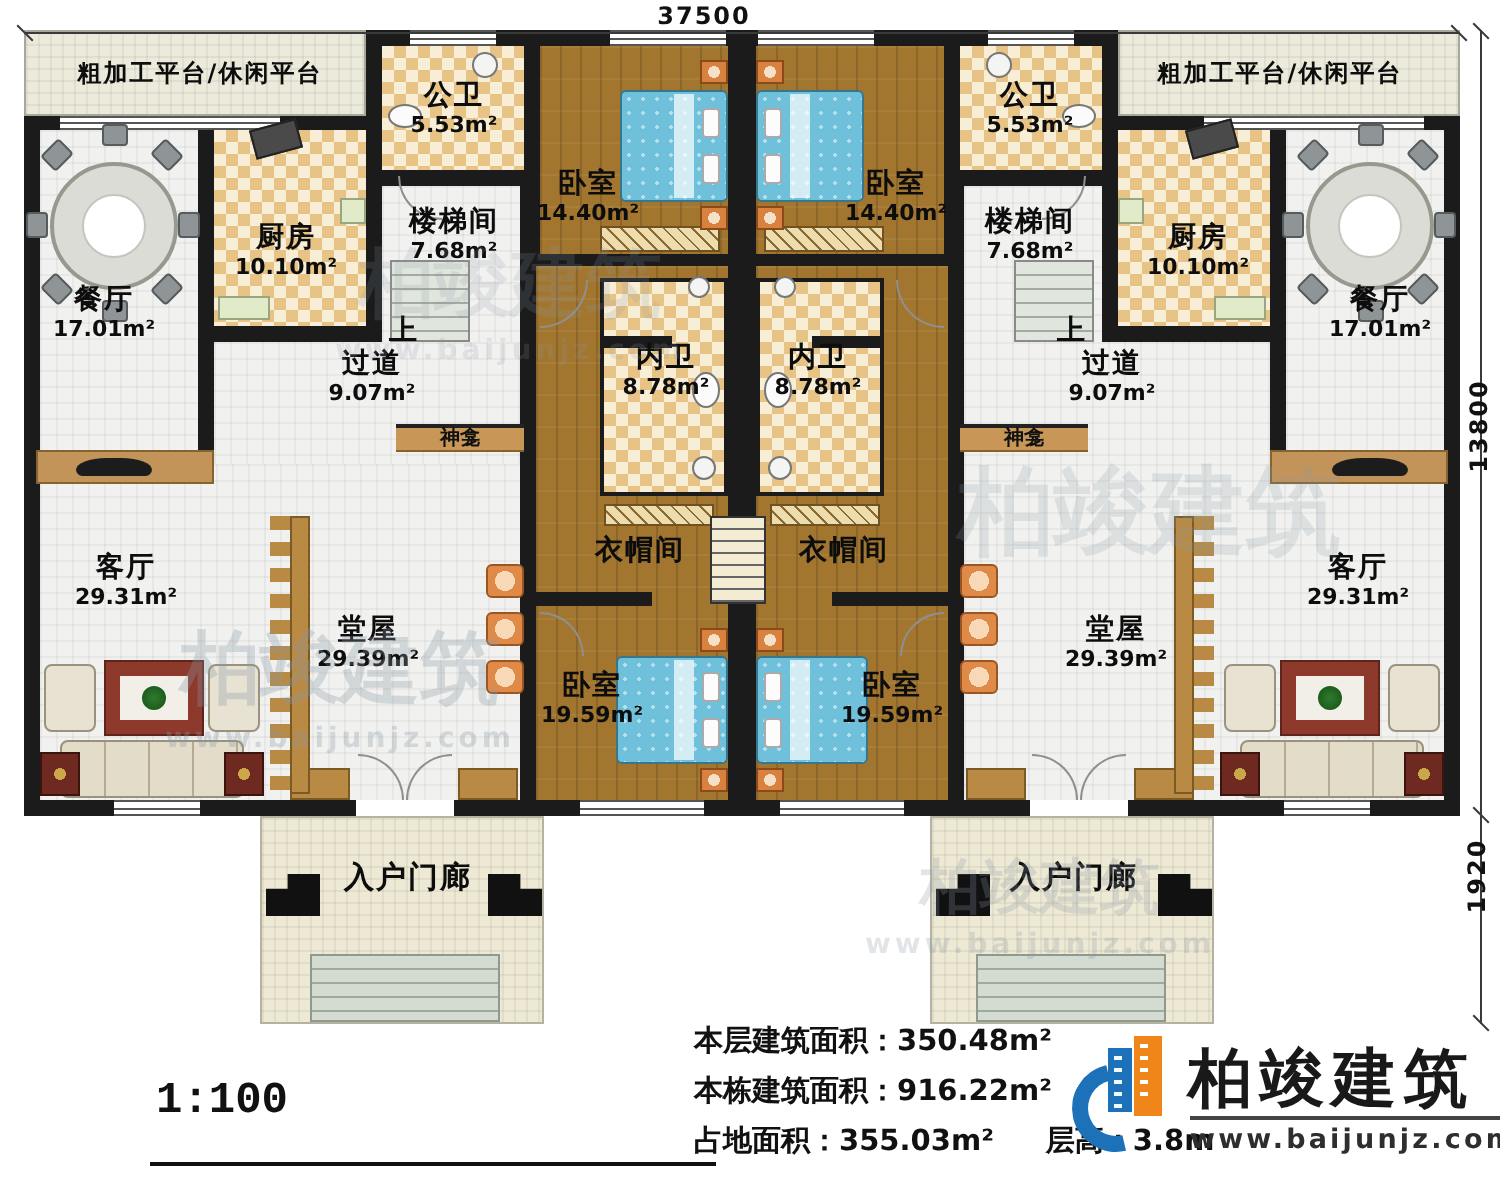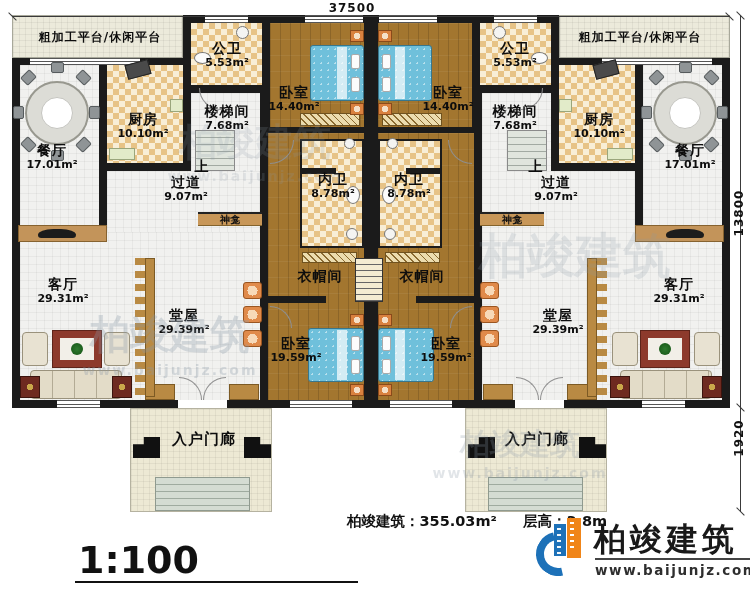--- a/index.html
+++ b/index.html
@@ -52,21 +52,21 @@
   .ornL{position:absolute;width:27px;height:21px;background:#111;clip-path:polygon(0 35%,40% 35%,40% 0,100% 0,100% 100%,0 100%);}
   .ornR{position:absolute;width:27px;height:21px;background:#111;clip-path:polygon(0 0,60% 0,60% 35%,100% 35%,100% 100%,0 100%);}
   .dimline{position:absolute;background:#3a3a3a;}
   .tick{position:absolute;width:11px;height:1px;background:#3a3a3a;transform:rotate(45deg);}
   .dimtxt{position:absolute;color:#111;font-size:12px;font-weight:700;letter-spacing:1px;}
   .vert{transform:rotate(-90deg);transform-origin:center;}
   .wm{position:absolute;transform:translate(-50%,-50%);display:flex;flex-direction:column;align-items:center;color:#8b99a8;opacity:.28;font-weight:900;pointer-events:none;z-index:40;white-space:nowrap;}
   .wmu{font-size:14px;letter-spacing:2px;font-weight:700;}
   #titleblock{position:absolute;left:78px;top:538px;color:#111;display:flex;align-items:baseline;gap:22px;z-index:50;}
   #titleblock .t{font-size:37px;font-weight:900;letter-spacing:2px;}
-  #titleblock .s{font-size:38px;font-weight:700;}
+  #titleblock .s{font-size:22px;font-weight:700;font-family:Liberation Mono, monospace;}
   #underline{position:absolute;left:75px;top:581px;width:283px;height:2px;background:#111;z-index:50;}
   #stats{position:absolute;left:347px;top:509px;color:#111;font-size:14.5px;font-weight:700;line-height:25px;z-index:50;white-space:nowrap;}
   #stats .row{display:flex;gap:26px;}
   #logo{position:absolute;left:534px;top:516px;width:212px;height:70px;z-index:60;}
   .lg-swoosh{position:absolute;left:2px;top:16px;width:44px;height:44px;border:8px solid transparent;border-left-color:#1d71b8;border-bottom-color:#1d71b8;border-radius:50%;transform:rotate(32deg);box-sizing:border-box;}
   .lg-t1{position:absolute;left:20px;top:8px;width:12px;height:32px;background:#1d71b8;background-image:repeating-linear-gradient(to bottom,rgba(255,255,255,.95) 0 2px,transparent 2px 6px);background-size:4px 100%;background-repeat:no-repeat;background-position:3px 4px;}
   .lg-t2{position:absolute;left:33px;top:2px;width:14px;height:40px;background:#f08519;}
   .lg-t3{position:absolute;left:36px;top:6px;width:4px;height:30px;background-image:repeating-linear-gradient(to bottom,#fff 0 2px,transparent 2px 6px);}
   .lg-brand{position:absolute;left:60px;top:2px;font-size:32px;font-weight:900;color:#191919;letter-spacing:4px;white-space:nowrap;}
   .lg-url{position:absolute;left:61px;top:42px;font-size:13.5px;font-weight:700;color:#2e2e2e;letter-spacing:1.6px;white-space:nowrap;border-top:2px solid #444;padding-top:2px;}
@@ -395,21 +395,27 @@
   <div class="tick" style="left:735px;top:511px"></div>
   <div class="dimtxt vert" style="left:720px;top:431px">1920</div>
 
   <div id="titleblock">
       <span class="s">1:100</span>
     </div>
   <div id="underline"></div>
 
   <div id="stats">
     <div class="row">
-        <span><span>柏竣建筑：</span><span>355.03m²</span></span>
+        <span><span>本层建筑面积：</span><span>350.48m²</span></span>
+      </div>
+    <div class="row">
+        <span><span>本栋建筑面积：</span><span>916.22m²</span></span>
+      </div>
+    <div class="row">
+        <span><span>占地面积：</span><span>355.03m²</span></span>
         <span><span>层高：</span><span>3.8m</span></span>
       </div>
   </div>
 
   <div id="logo">
     <div class="lg-swoosh"></div>
     <div class="lg-t1"></div>
     <div class="lg-t2"></div>
     <div class="lg-t3"></div>
     <div class="lg-brand">柏竣建筑</div>

